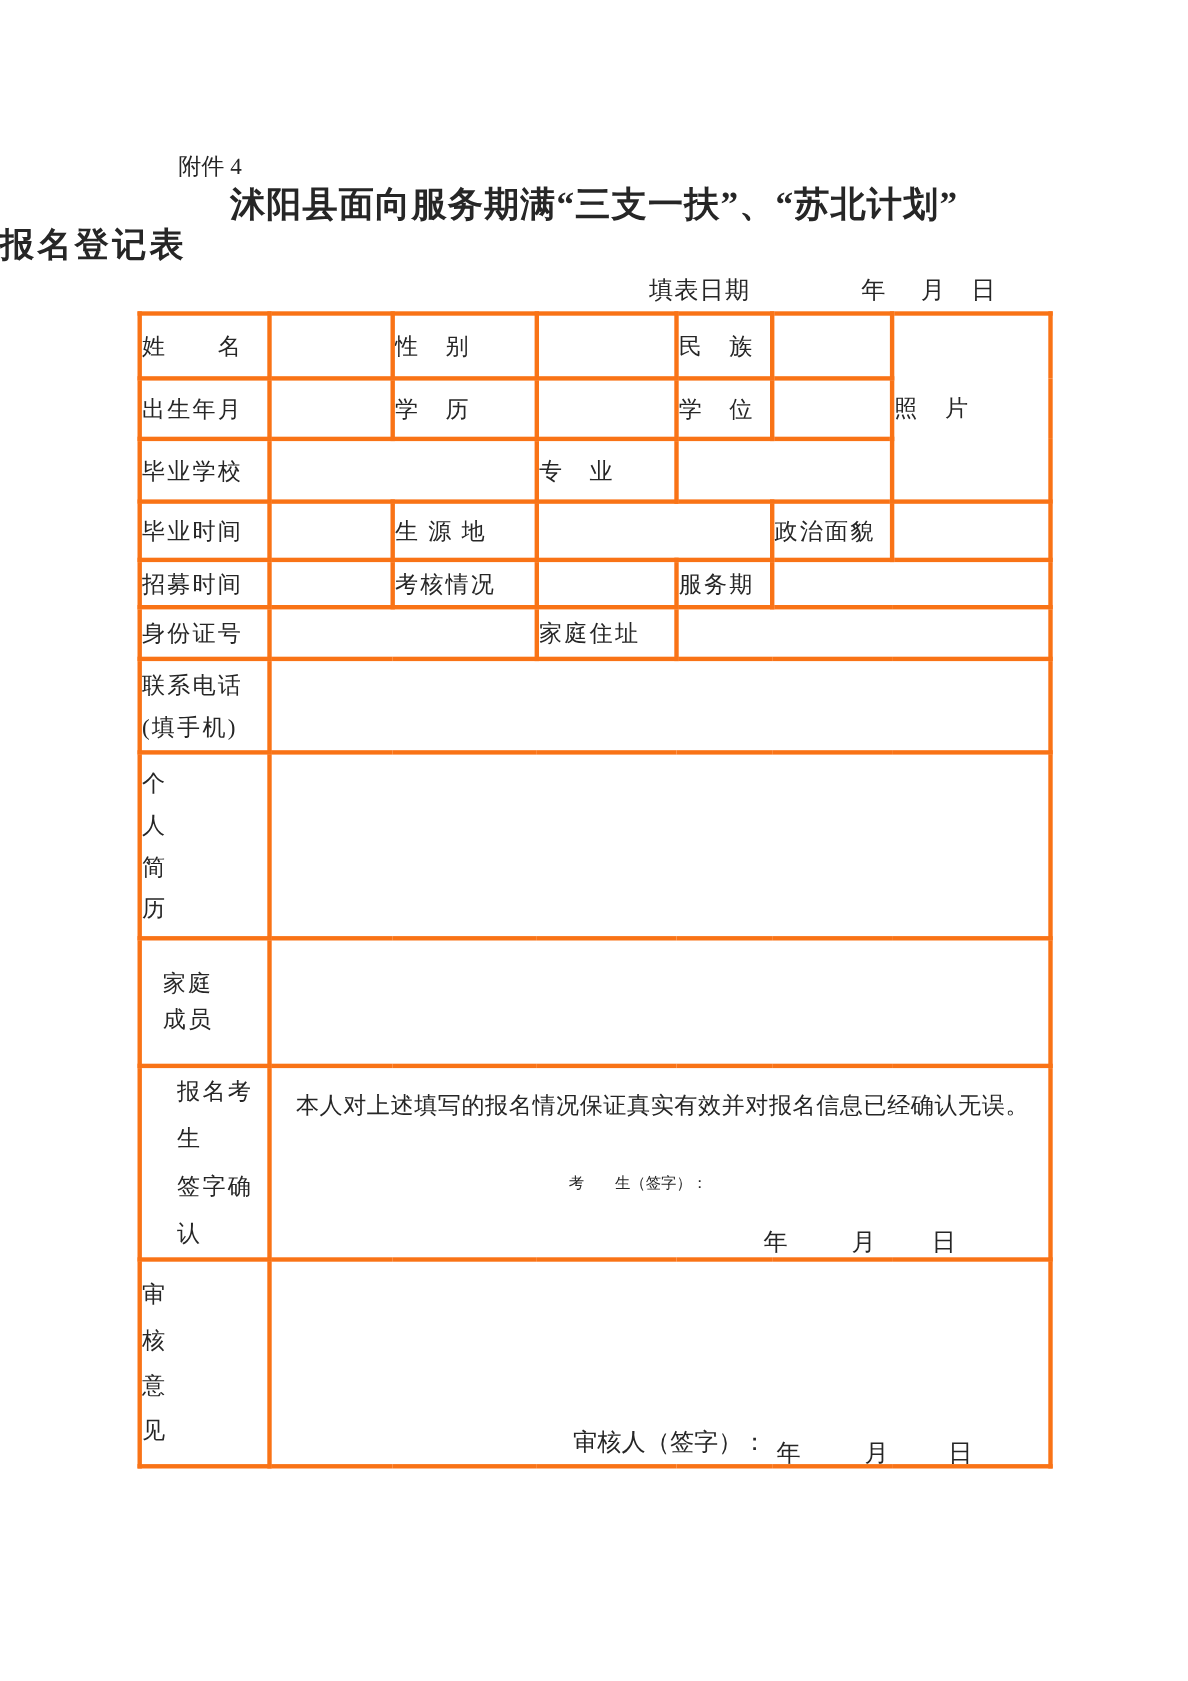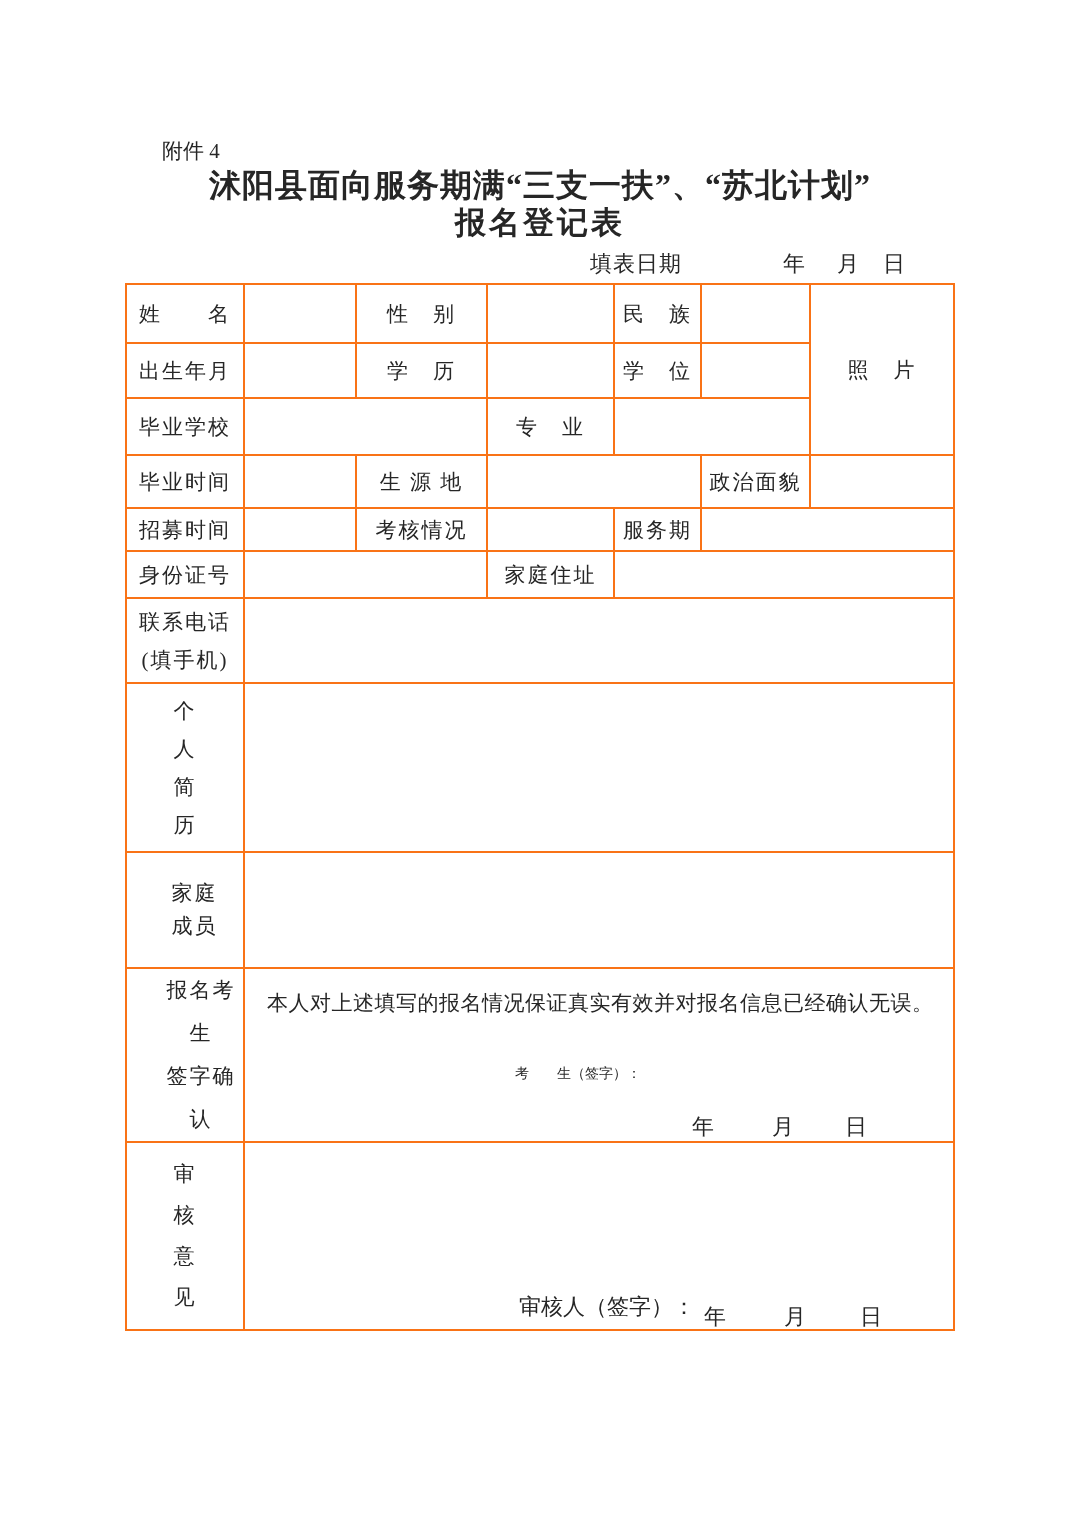--- a/index.html
+++ b/index.html
@@ -7,35 +7,35 @@
     width:1080px;height:1528px;background:#ffffff;
     font-family:"Liberation Serif","DejaVu Serif",serif;
     color:#262626;position:relative;overflow:hidden;
   }
   .page{position:absolute;left:0;top:0;width:1080px;height:1109px;background:#fff;}
   .abs{position:absolute;white-space:nowrap;}
 
   
   .attachment{left:162px;top:137px;font-size:21px;}
   .title1{left:0;top:164px;width:1080px;text-align:center;font-size:32px;font-weight:700;letter-spacing:1px;}
-  .title2{left:0;top:202px;width:1080px;text-align:center;font-size:31px;font-weight:700;letter-spacing:3px;}
+  .title2{left:0;top:202px;width:1080px;text-align:left;font-size:31px;font-weight:700;letter-spacing:3px;}
   .fill-date-label{left:590px;top:249px;font-size:22px;letter-spacing:1px;}
   .hd-year{left:783px;top:249px;font-size:22px;}
   .hd-month{left:837px;top:249px;font-size:22px;}
   .hd-day{left:883px;top:249px;font-size:22px;}
 
   
   table.form{
     position:absolute;left:125px;top:283px;width:828px;
     border-collapse:collapse;table-layout:fixed;
     border:2px solid #2f2f2f;
   }
   table.form td{
-    border:2px solid #f97316;
-    padding:0;font-size:21px;text-align:center;vertical-align:middle;
+    border:4px solid #f97316;
+    padding:0;font-size:21px;vertical-align:middle;
     overflow:hidden;
   }
   td.lbl{letter-spacing:2px;}
   td.photo{letter-spacing:2px;}
   .two-line div{line-height:38px;}
   .two-line-sm div{line-height:33px;padding-left:19px;}
   .two-line-lg div{line-height:43px;padding-left:32px;}
   .vert div{line-height:38px;}
   .vert-lg div{line-height:41px;}
   td.content{position:relative;text-align:left;}

